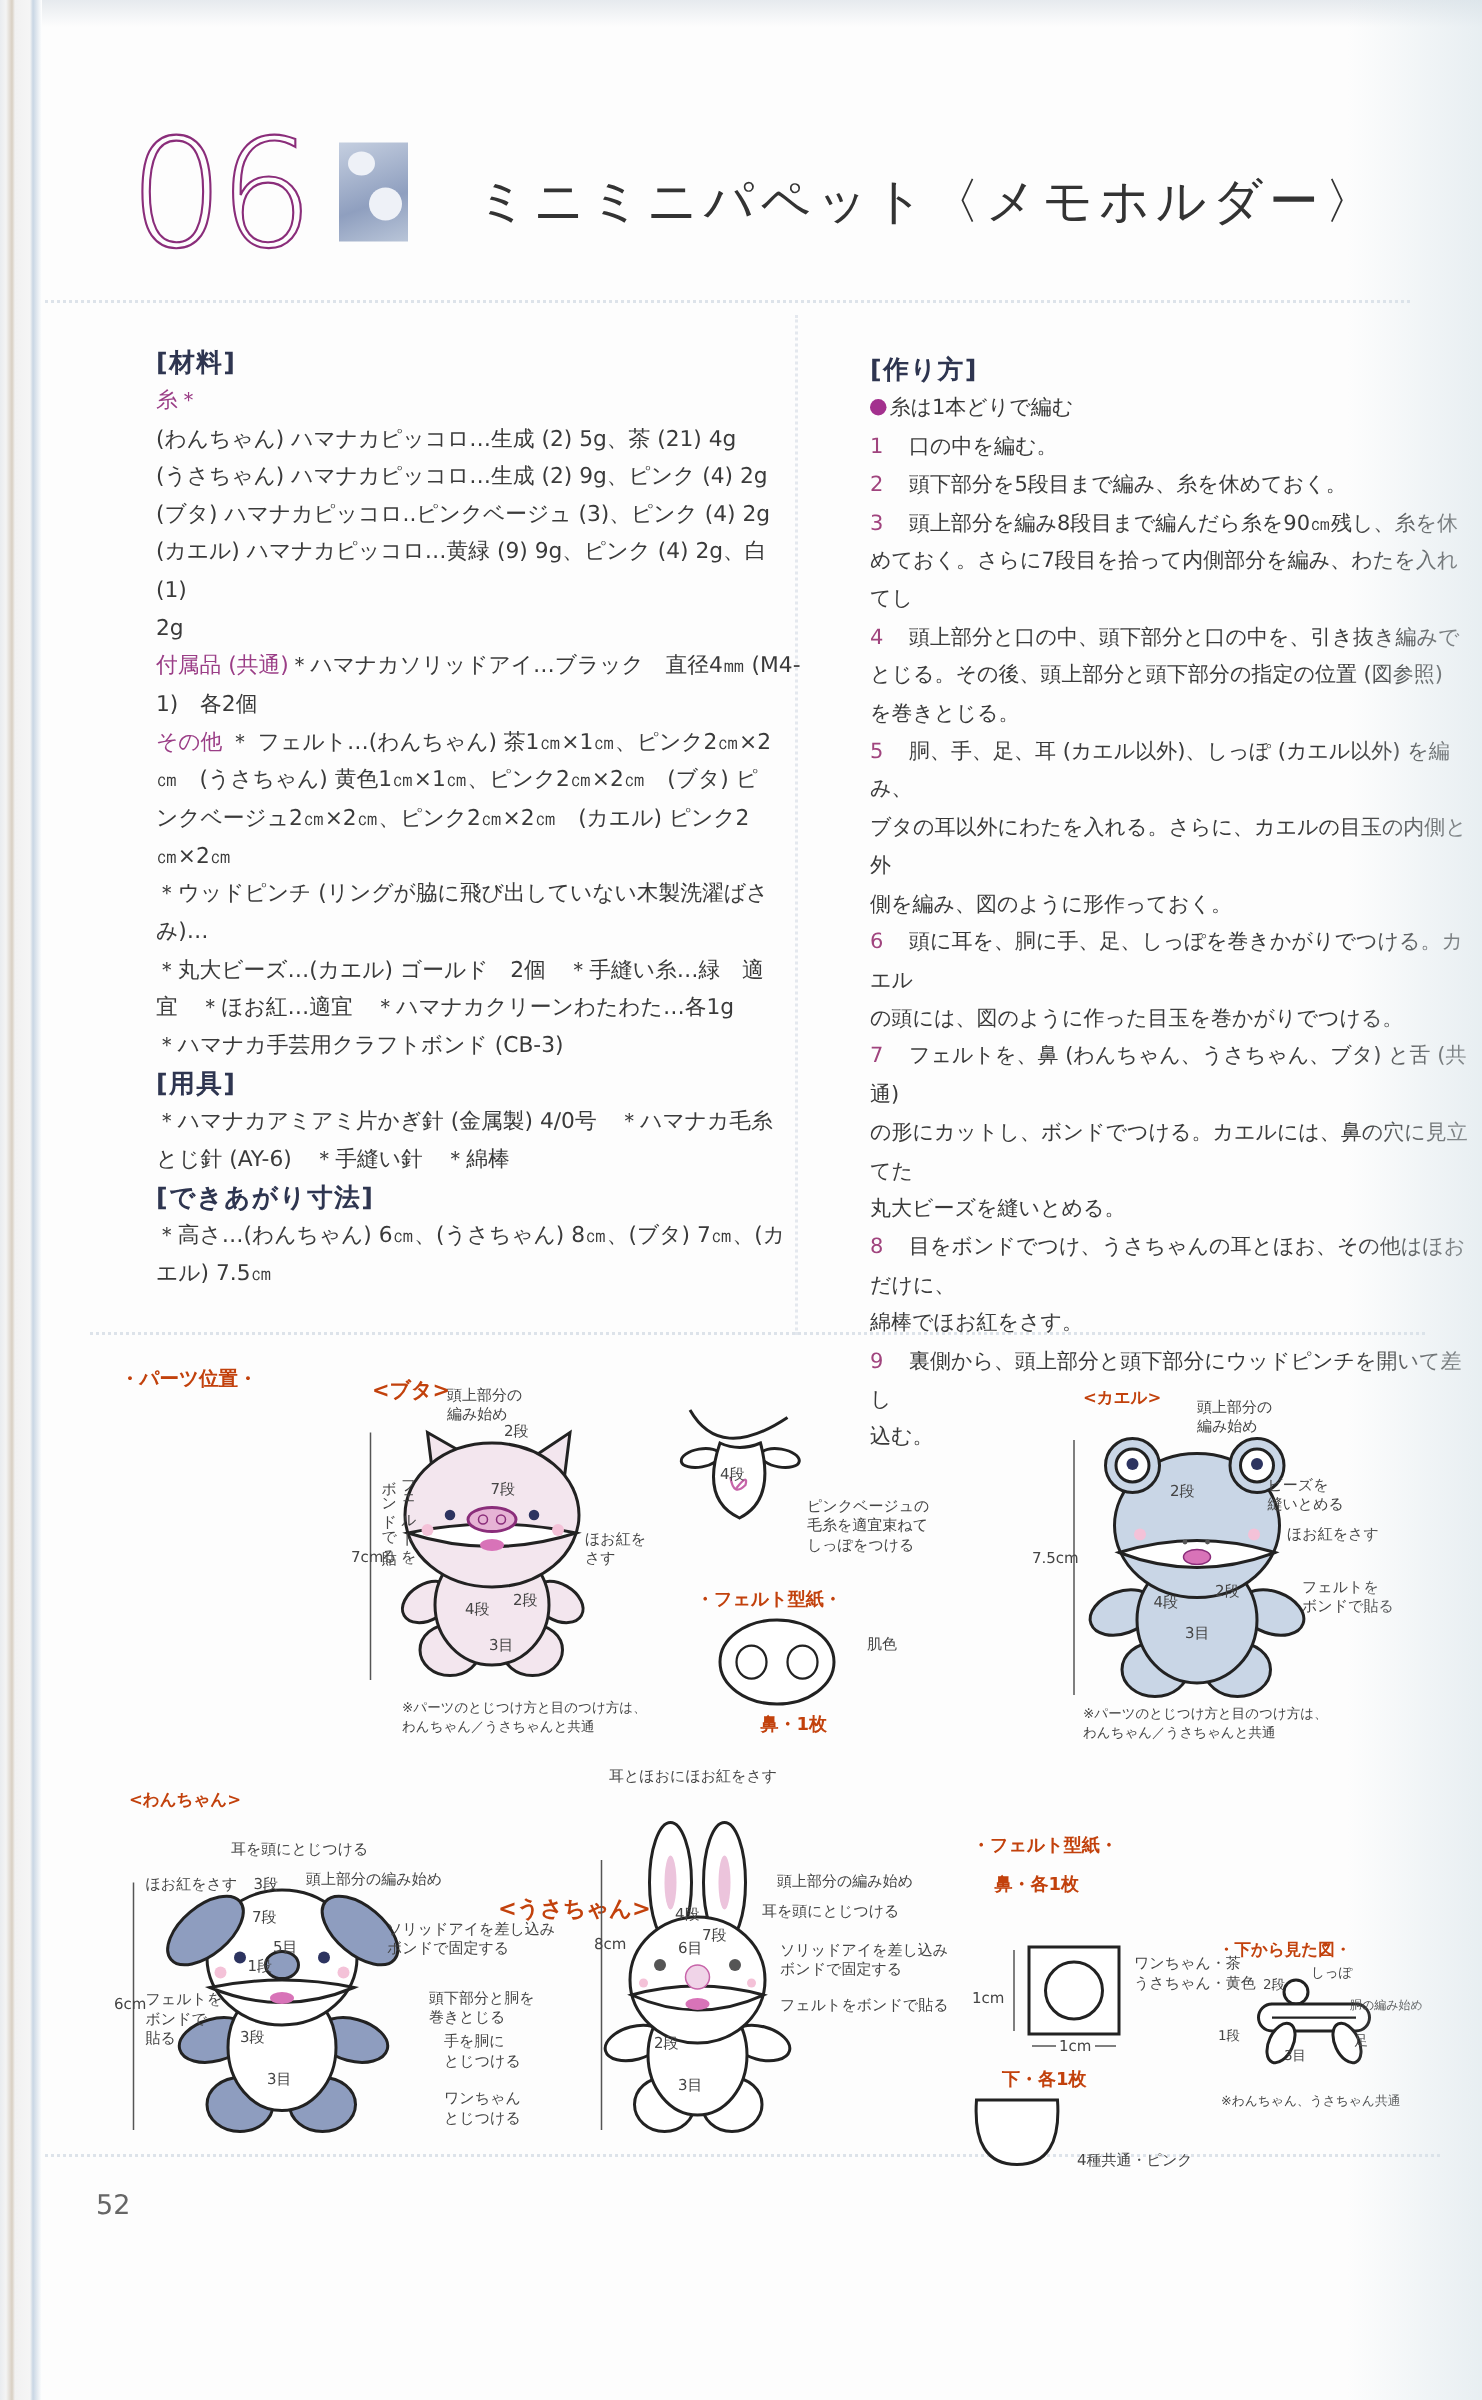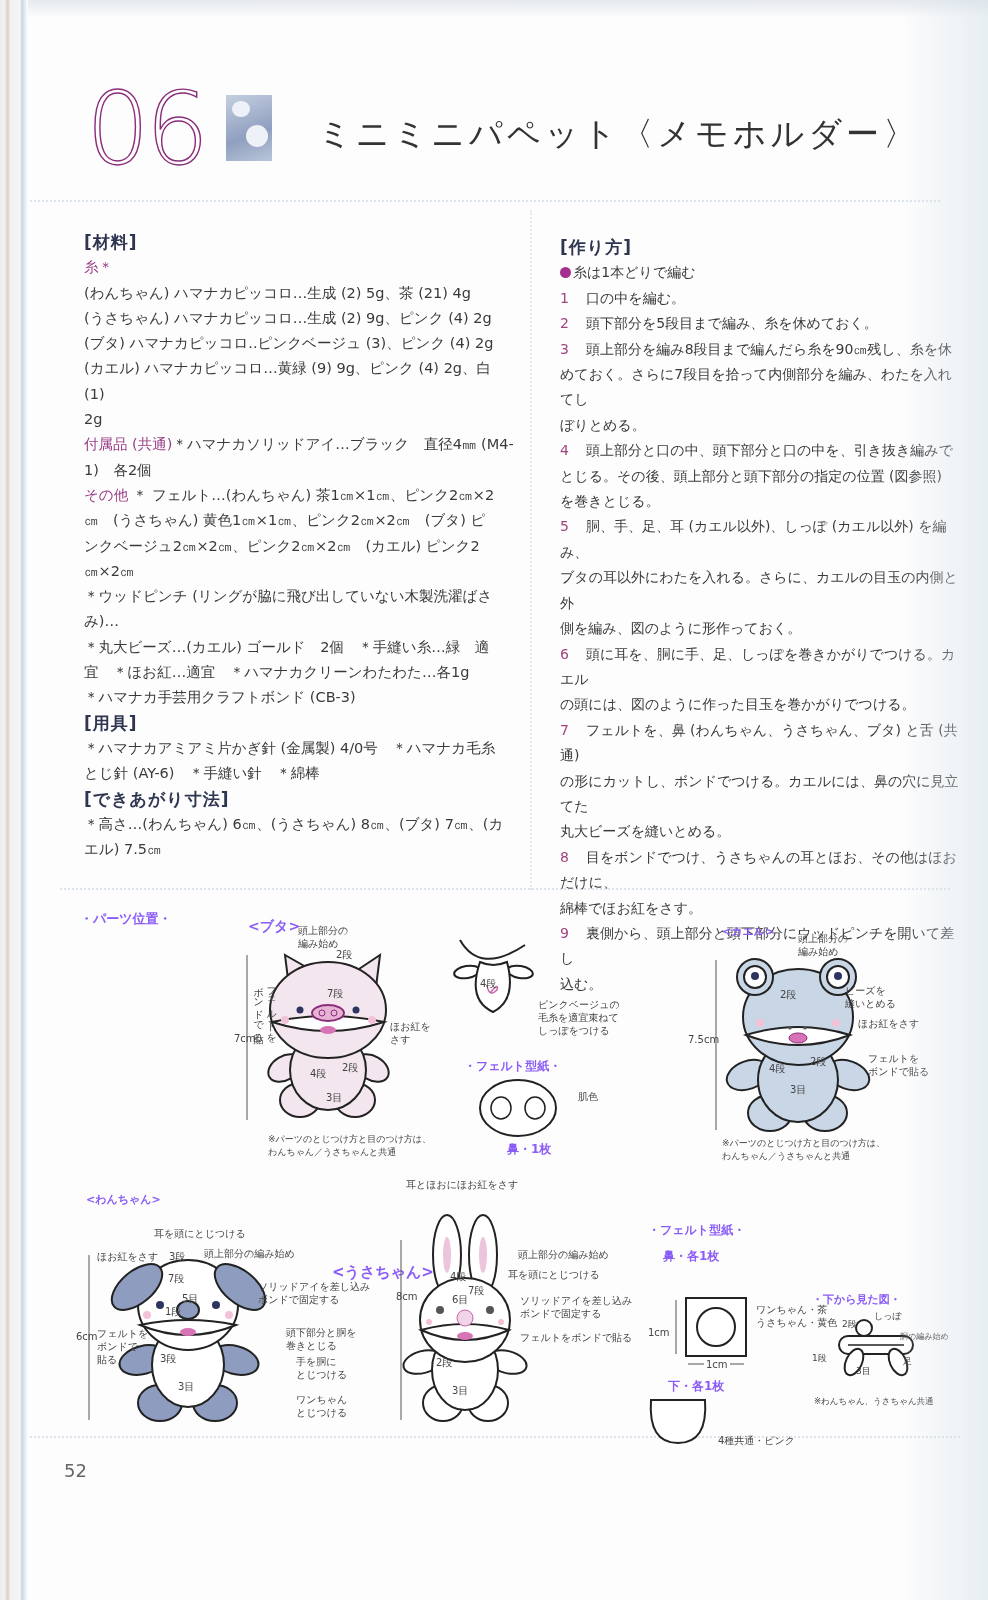--- a/index.html
+++ b/index.html
@@ -10,28 +10,28 @@
   .topshade { position:absolute; left:0; top:0; width:988px; height:18px; background:linear-gradient(#e6eaee,#fdfdfd); }
   .rightshade { position:absolute; right:0; top:0; width:90px; height:1600px; background:linear-gradient(90deg,rgba(255,255,255,0),rgba(214,226,232,.55)); pointer-events:none; }
   .num { position:absolute; left:86px; top:80px; font-family:"DejaVu Sans", sans-serif; font-weight:200;
          font-size:100px; line-height:100px; color:transparent; -webkit-text-stroke:1.4px #8a2d7a; letter-spacing:-4px; }
   .thumb { position:absolute; left:226px; top:95px; width:46px; height:66px;
            background:linear-gradient(160deg,#c5cfe0,#8f9fbf 60%,#b9c5d8); }
   .thumb i { position:absolute; border-radius:50%; background:#eef1f7; }
   .title { position:absolute; left:318px; top:112px; font-size:33px; letter-spacing:4px; color:#333; white-space:nowrap; }
   .dots-h { position:absolute; height:0; border-top:2px dotted #dde3ea; }
   .dots-v { position:absolute; width:0; border-left:2px dotted #e4e8ee; }
-  .col { position:absolute; font-size:14.5px; line-height:25.3px; color:#3a3a3a; }
+  .col { position:absolute; font-size:14.5px; line-height:25.3px; color:#3a3a3a;margin-left:20px; }
   .col p { margin:0; }
   .h { font-size:17px; color:#2e3550; font-weight:bold; letter-spacing:1px; }
   .pk { color:#9a3d86; }
   .stepn { color:#a0447e; display:inline-block; width:26px; }
   .bullet { display:inline-block; width:11px; height:11px; border-radius:50%; background:#a3308e; margin-right:2px; vertical-align:-1px; }
   .diag-label { position:absolute; font-size:10px; color:#444; line-height:13px; white-space:nowrap; }
-  .diag-h { position:absolute; font-size:13px; font-weight:bold; color:#8b5cf6; white-space:nowrap; }
+  .diag-h { position:absolute; font-size:13px; font-weight:bold; color:#c2410c; white-space:nowrap; }
   .pagenum { position:absolute; left:64px; top:1460px; font-size:18px; color:#666; }
   svg { position:absolute; overflow:visible; }
 </style>
 </head>
 <body>
 
 <div class="topshade"></div>
 <div class="binding"></div>
 
 <div class="num">06</div>
@@ -72,21 +72,20 @@
   <p>エル) 7.5㎝</p>
 </div>
 
 <div class="col" style="left:560px;top:235px;width:400px;font-size:14px;line-height:25.4px;">
   <p class="h">[作り方]</p>
   <p><span class="bullet"></span><span>糸は1本どりで編む</span></p>
   <p><span class="stepn">1</span><span>口の中を編む。</span></p>
   <p><span class="stepn">2</span><span>頭下部分を5段目まで編み、糸を休めておく。</span></p>
   <p><span class="stepn">3</span><span>頭上部分を編み8段目まで編んだら糸を90㎝残し、糸を休</span></p>
   <p>めておく。さらに7段目を拾って内側部分を編み、わたを入れてし</p>
-  <p>ぼりとめる。</p>
   <p><span class="stepn">4</span><span>頭上部分と口の中、頭下部分と口の中を、引き抜き編みで</span></p>
   <p>とじる。その後、頭上部分と頭下部分の指定の位置 (図参照)</p>
   <p>を巻きとじる。</p>
   <p><span class="stepn">5</span><span>胴、手、足、耳 (カエル以外)、しっぽ (カエル以外) を編み、</span></p>
   <p>ブタの耳以外にわたを入れる。さらに、カエルの目玉の内側と外</p>
   <p>側を編み、図のように形作っておく。</p>
   <p><span class="stepn">6</span><span>頭に耳を、胴に手、足、しっぽを巻きかがりでつける。カエル</span></p>
   <p>の頭には、図のように作った目玉を巻かがりでつける。</p>
   <p><span class="stepn">7</span><span>フェルトを、鼻 (わんちゃん、うさちゃん、ブタ) と舌 (共通)</span></p>
   <p>の形にカットし、ボンドでつける。カエルには、鼻の穴に見立てた</p>

